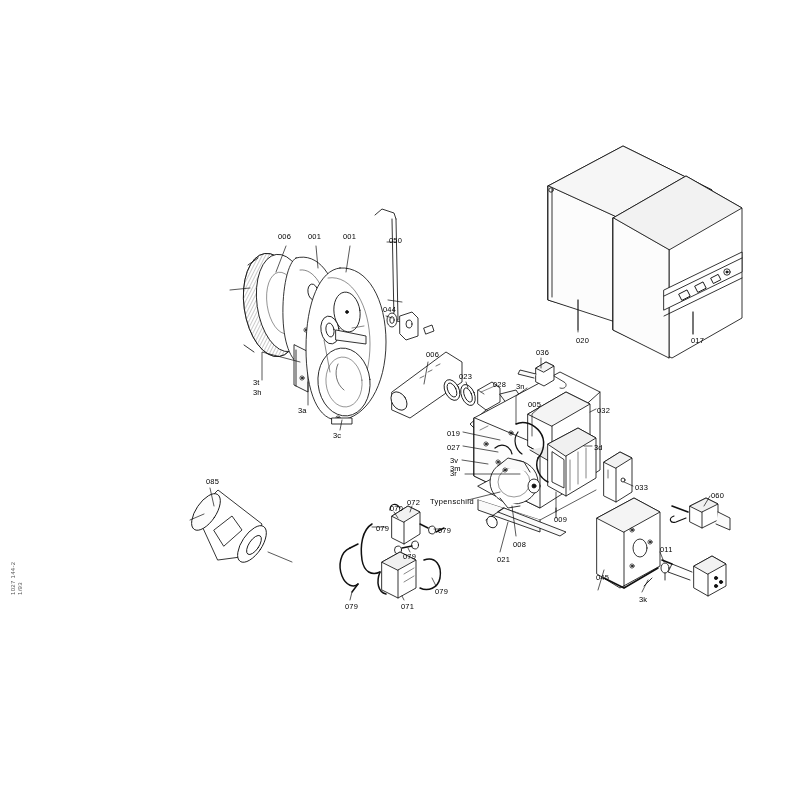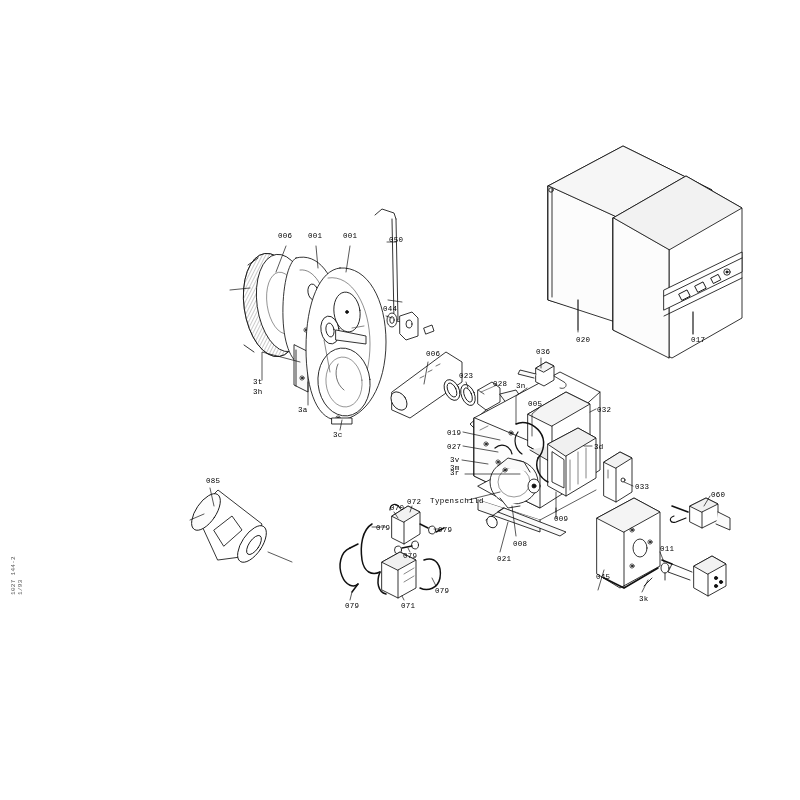--- a/index.html
+++ b/index.html
@@ -1,19 +1,19 @@
 <!DOCTYPE html>
 <html><head>
 <meta charset="utf-8">
 <title>Exploded Parts Diagram</title>
 <style>
   html,body{margin:0;padding:0;background:#ffffff;}
   body{width:800px;height:800px;overflow:hidden;
        font-family:"Liberation Sans","DejaVu Sans",sans-serif;color:#000;}
-  #sheet{position:relative;width:656px;height:800px;background:#fff;font-family:Liberation Mono, monospace;}
+  #sheet{position:relative;width:656px;height:800px;background:#fff;}
   #art{position:absolute;left:0;top:0;width:800px;height:800px;}
   .lbl{position:absolute;font-size:7.5px;line-height:9px;letter-spacing:.2px;
        color:#000;white-space:nowrap;-webkit-font-smoothing:none;}
   .lbl.wide{letter-spacing:.4px;}
   #drawno{position:absolute;left:10px;top:595px;width:90px;
           transform:rotate(-90deg);transform-origin:0 0;
           font-size:6px;letter-spacing:.3px;color:#555;white-space:nowrap;}
   #drawno span{display:block;line-height:7px;}
 </style>
 </head>

